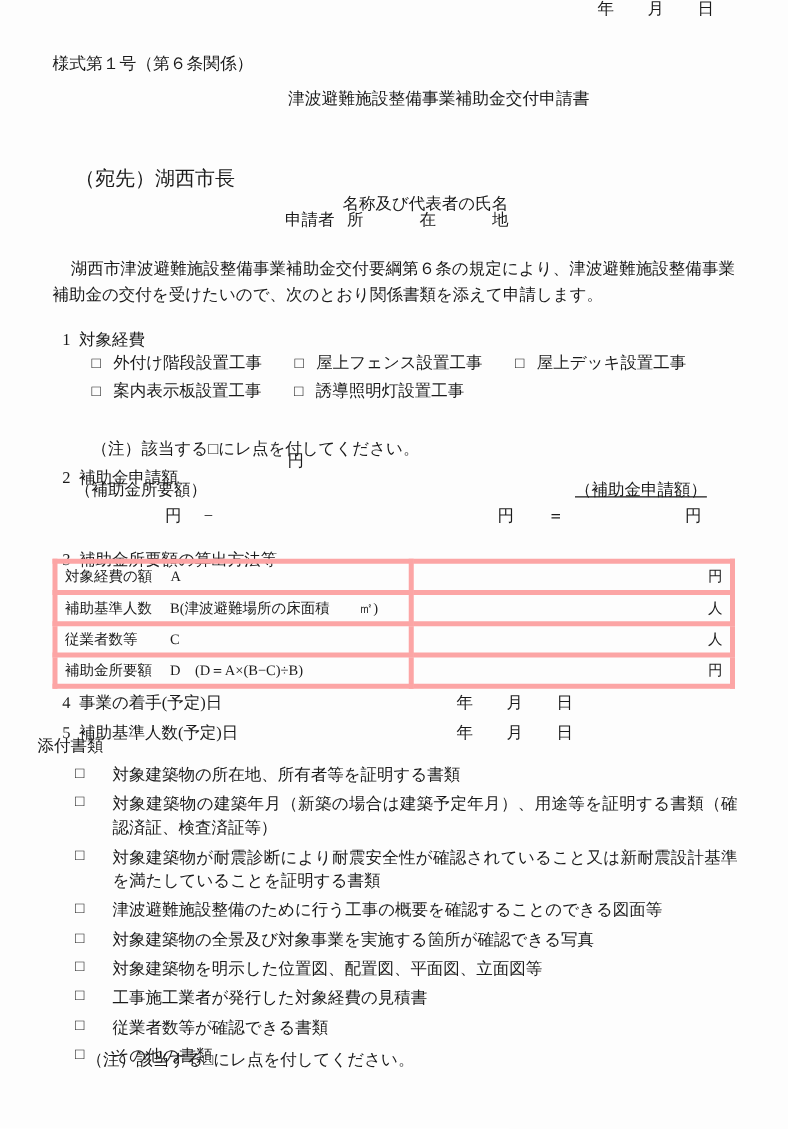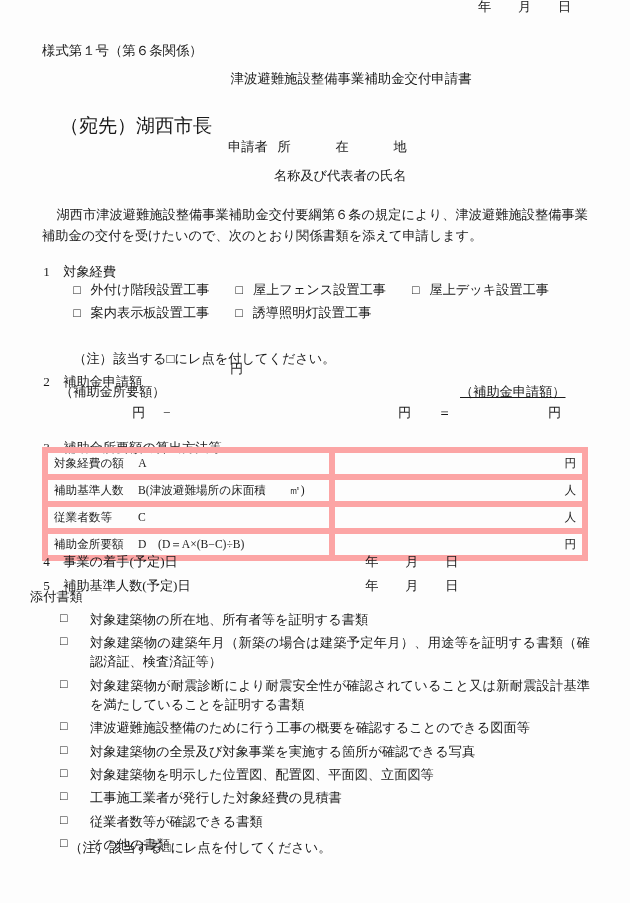--- a/index.html
+++ b/index.html
@@ -25,39 +25,39 @@
   
   .t   { position: absolute; white-space: pre; }
   .blk { position: absolute; }
 
   .lead { text-indent: 1.1em; }
 
   
   .form-no    { left: 42px;  top: 44px;  font-size: 13.4px; }
   .doc-title  { left: 0;     top: 72px;  width: 630px; text-align: center; font-size: 13.4px; padding-left: 36px; }
   .hdr-date   { left: 0;     top: 96px;  width: 630px; }
-  .addressee  { left: 60px;  top: 116px; font-size: 19px; }
+  .addressee  { left: 60px;  top: 136px; font-size: 16px; }
 
   .applicant-block { left: 228px; top: 140px; }
   .applicant-row   { display: flex; align-items: baseline; }
   .applicant-label { margin-right: 10px; }
   .applicant-value { letter-spacing: 0.10em; }
   .applicant-row2  { margin-top: 16px; padding-left: 46px; }
 
   
   .body-para {
     left: 42px;
     top: 204px;
     width: 546px;
     line-height: 1.62;
     text-align: justify;
   }
 
   
-  .sec-head { font-size: 13.2px; }
+  .sec-head { font-size: 13.2px; text-align: center; }
   .sec1-head { left: 30px; top: 252px; }
   .sec2-head { left: 30px; top: 362px; }
   .sec3-head { left: 30px; top: 428px; }
   .sec4-head { left: 30px; top: 542px; }
   .sec5-head { left: 30px; top: 566px; }
   .sec-num   { display: inline-block; width: 20px; }
 
   
   .cb-row { position: absolute; left: 60px; white-space: pre; }
   .cb-row-1 { top: 270px; }
@@ -87,21 +87,21 @@
   .calc-table {
     position: absolute;
     left: 42px;
     top: 447px;
     width: 546px;
     border-collapse: collapse;
     table-layout: fixed;
     font-size: 11.6px;
   }
   .calc-table td {
-    border: 6px solid #fca5a5;
+    border: 4px solid #fca5a5;
     height: 21px;
     padding: 0 6px;
     vertical-align: middle;
   }
   .calc-label { width: 269px; white-space: pre; }
   .calc-value { text-align: right; }
 
   
   .s4-date { left: 352px; top: 542px; }
   .s5-date { left: 352px; top: 566px; }
@@ -129,26 +129,26 @@
 
   <div class="hdr-date">
     <div class="hdate-wrap">
       <span class="hdate-part">年</span><span class="hdate-part">月</span><span class="hdate-part">日</span>
     </div>
   </div>
 
   <div class="t addressee">（宛先）湖西市長</div>
 
   <div class="blk applicant-block">
+    <div class="applicant-row applicant-row2">
+      <span>名称及び代表者の氏名</span>
+    </div>
     <div class="applicant-row">
       <span class="applicant-label">申請者</span>
       <span class="applicant-value">所　　　在　　　地</span>
-    </div>
-    <div class="applicant-row applicant-row2">
-      <span>名称及び代表者の氏名</span>
     </div>
   </div>
 
   <div class="blk body-para lead">湖西市津波避難施設整備事業補助金交付要綱第６条の規定により、津波避難施設整備事業補助金の交付を受けたいので、次のとおり関係書類を添えて申請します。</div>
 
   <div class="t sec-head sec1-head">
     <span class="sec-num">1</span><span>対象経費</span>
   </div>
 
   <div class="cb-row cb-row-1">

